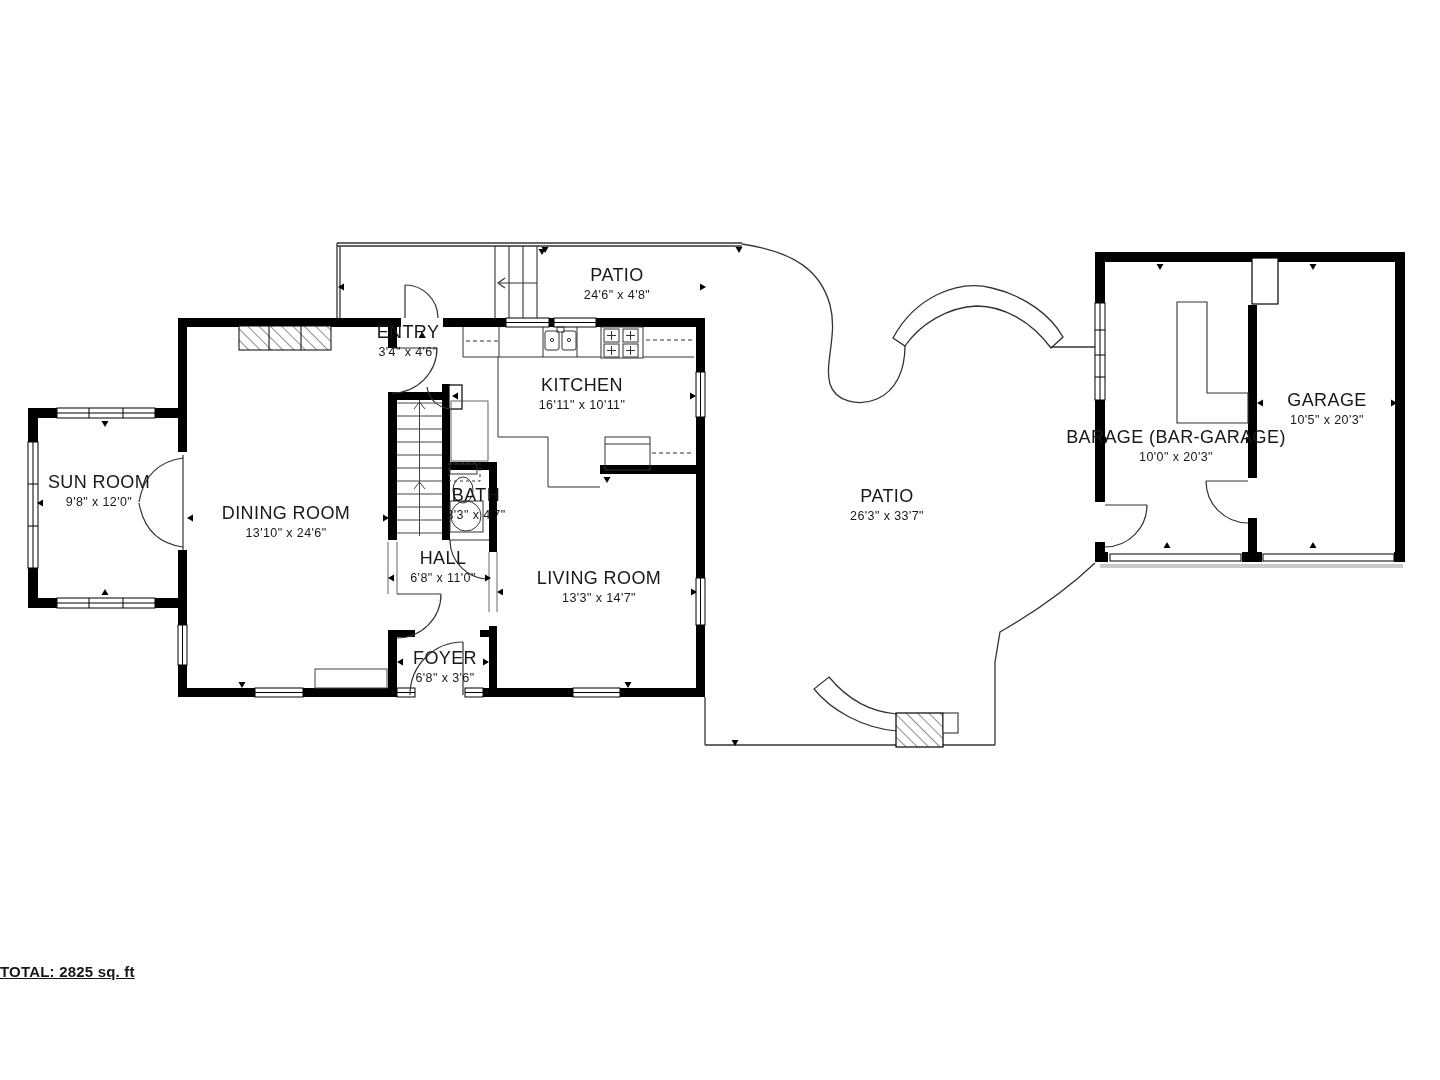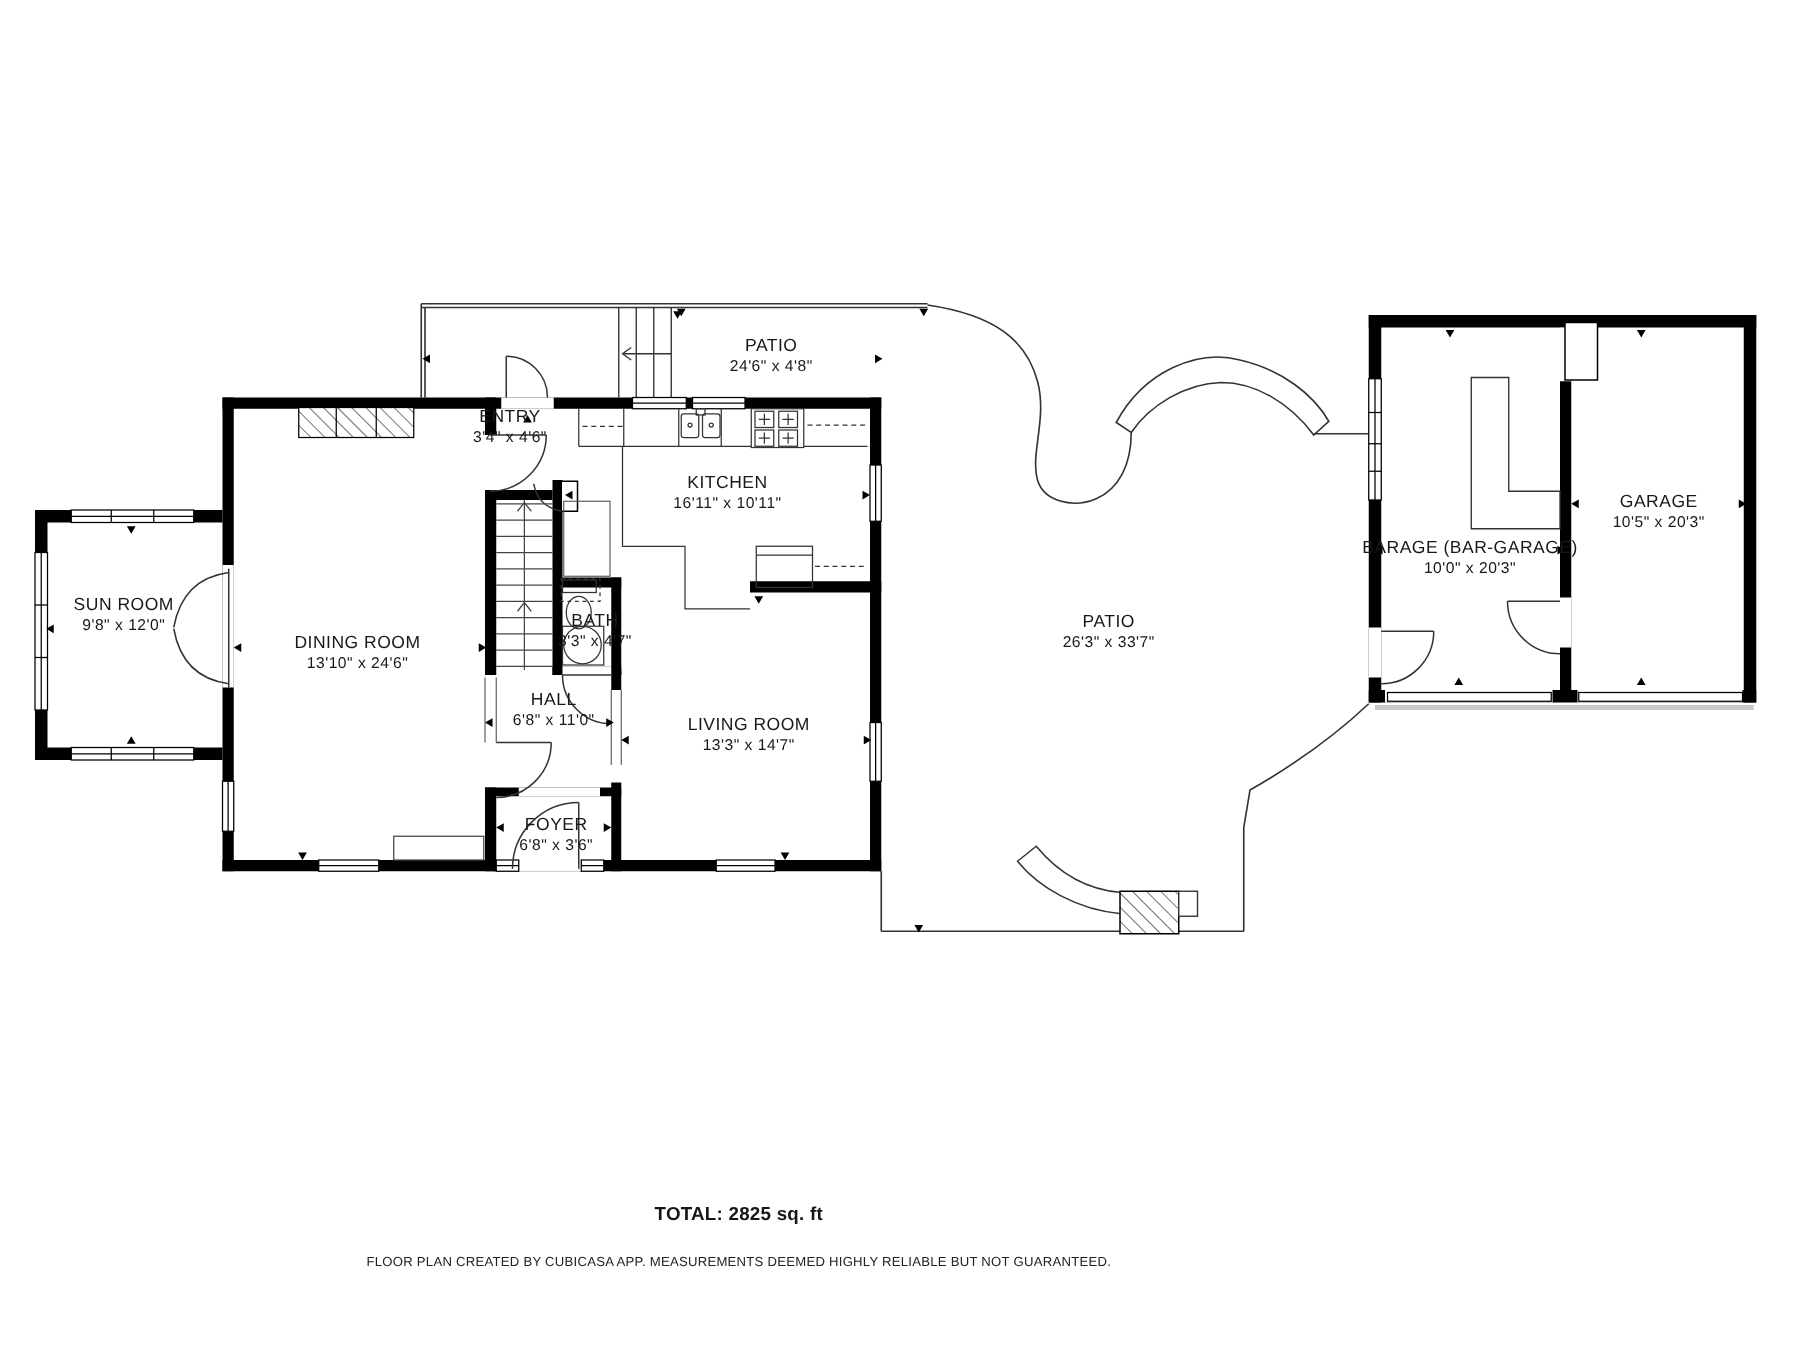--- a/index.html
+++ b/index.html
@@ -6,23 +6,23 @@
   .stage{
     position:relative;width:1440px;height:1080px;background:#ffffff;overflow:hidden;
     font-family:"Liberation Sans", sans-serif;color:#161616;
   }
   .stage svg{position:absolute;left:0;top:0;}
   .room-label{
     position:absolute;transform:translate(-50%,-50%);
     text-align:center;white-space:nowrap;line-height:1.3;
     letter-spacing:0.4px;z-index:5;pointer-events:none;
   }
-  .room-label .rname{display:block;font-size:14px;color:#181818;}
+  .room-label .rname{display:block;font-size:18px;color:#181818;}
   .room-label .rdims{display:block;font-size:12.5px;color:#181818;}
-  .footer{position:absolute;left:0;width:1182px;text-align:center;z-index:5;}
+  .footer{position:absolute;left:0;width:1182px;z-index:5;text-decoration:underline;}
   .footer .total{font-size:15px;font-weight:bold;letter-spacing:0.2px;}
   .footer .fline{font-size:14.5px;letter-spacing:0.1px;margin-top:3px;}
   .footer .disclaimer{font-size:10.5px;letter-spacing:0.2px;margin-top:24px;color:#222;}
 </style>
 </head>
 <body>
 
 <div class="stage">
 
 <svg width="1440" height="1080" viewBox="0 0 1440 1080">
@@ -397,16 +397,15 @@
   <span class="rname">BARAGE (BAR-GARAGE)</span>
   <span class="rdims">10'0" x 20'3"</span>
 </div>
 <div class="room-label" style="left:1327px;top:409px;">
   <span class="rname">GARAGE</span>
   <span class="rdims">10'5" x 20'3"</span>
 </div>
 
 <div class="footer" style="top:963px;">
   <div class="total">TOTAL: 2825 sq. ft</div>
-  <div class="disclaimer">FLOOR PLAN CREATED BY CUBICASA APP. MEASUREMENTS DEEMED HIGHLY RELIABLE BUT NOT GUARANTEED.</div>
 </div>
 
 </div>
 
 </body></html>

